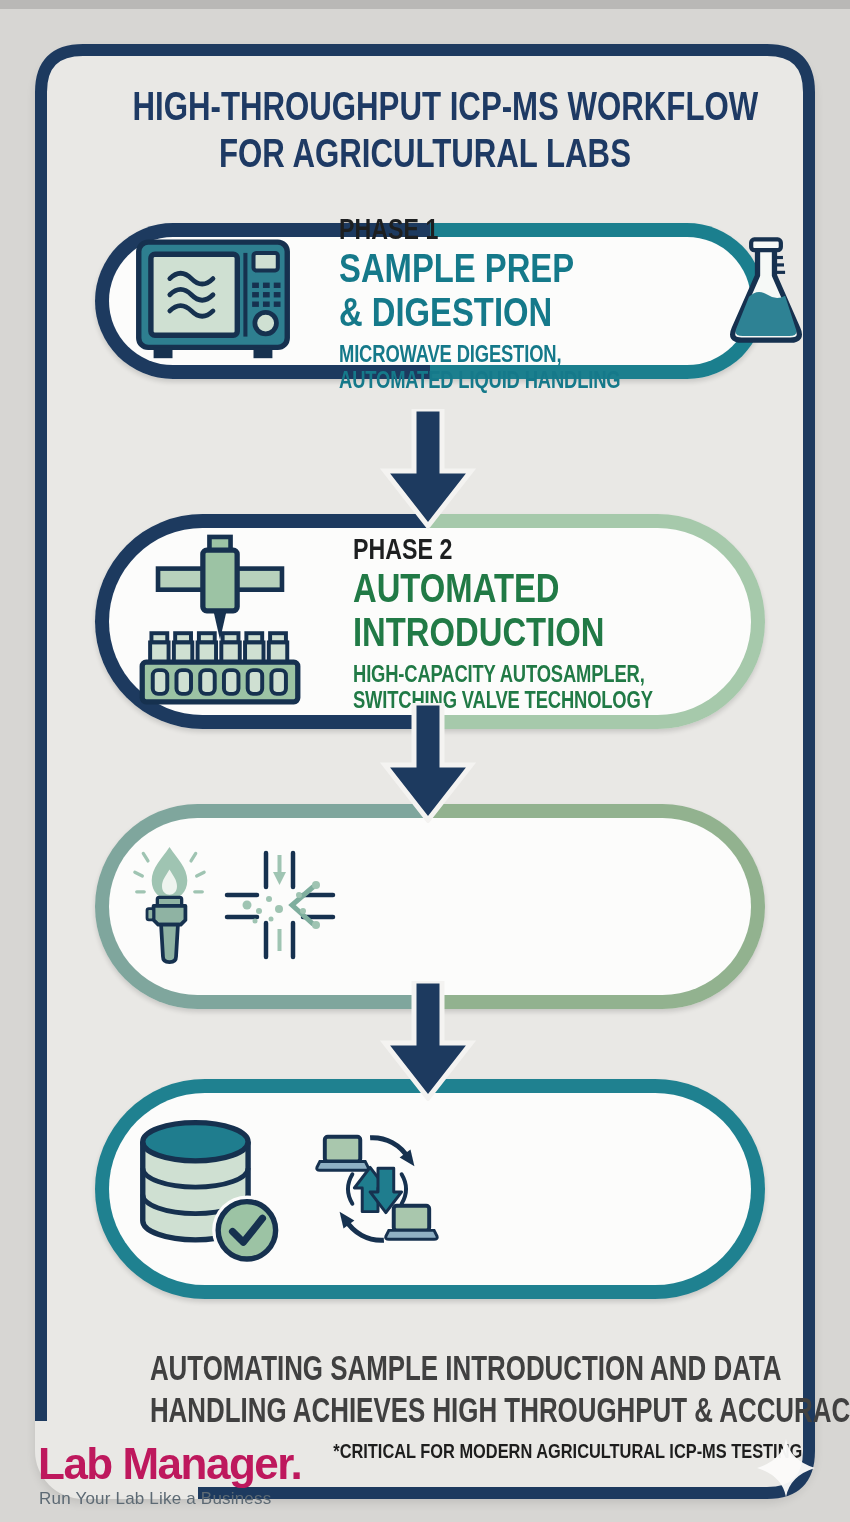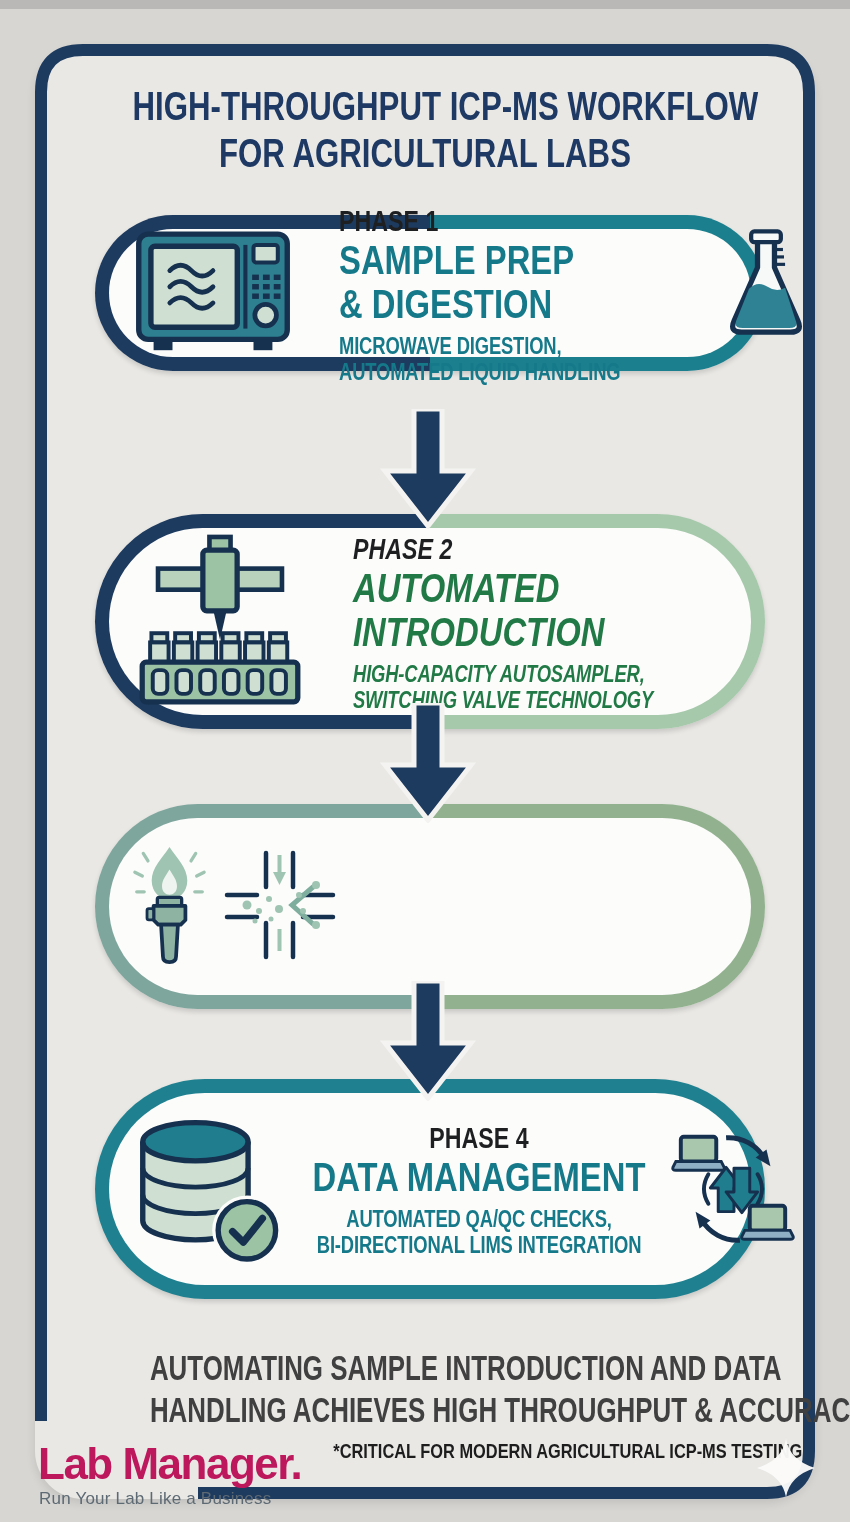--- a/index.html
+++ b/index.html
@@ -28,22 +28,22 @@
   
   .pill {
     position:absolute; left:95px; width:670px; z-index:2;
     border-radius:110px; padding:14px;
     box-shadow:0 3px 5px rgba(0,0,0,.14);
   }
   .pill-inner {
     width:100%; height:100%; background:#fcfcfb; border-radius:96px;
     display:flex; align-items:center;
   }
-  .p1 { top:206px; height:156px; background:linear-gradient(90deg,#1d3a5f 0 50%,#1b7f8e 50% 100%); }
-  .p2 { top:505px; height:215px; background:linear-gradient(90deg,#1d3a5f 0 50%,#a6c9ab 50% 100%);font-style:italic; }
+  .p1 { top:214px; height:156px; background:linear-gradient(90deg,#1d3a5f 0 50%,#1b7f8e 50% 100%); }
+  .p2 { top:505px; height:215px; background:linear-gradient(90deg,#1d3a5f 0 50%,#a6c9ab 50% 100%); }
   .p3 { top:795px; height:205px; background:linear-gradient(90deg,#7fa69d 0 50%,#92b28f 50% 100%); }
   .p4 { top:1070px; height:220px; background:#1f8190; }
 
   .icon-left  { flex:none; display:flex; align-items:center; justify-content:center; }
   .icon-right { flex:none; display:flex; align-items:center; justify-content:center; }
   .p1 .icon-left  { width:208px; }
   .p1 .icon-right { width:150px; }
   .p2 .icon-left  { width:222px; }
   .p3 .icon-left  { width:240px; }
   .p4 .icon-left  { width:192px; }
@@ -275,27 +275,20 @@
         <svg viewBox="0 0 132 135" width="158" height="162">
           <path d="M14 28 V94 A44 16 0 0 0 102 94 V28" fill="#cfe0d2" stroke="#16314f" stroke-width="4.5"></path>
           <ellipse cx="58" cy="28" rx="44" ry="16" fill="#1f7d8e" stroke="#16314f" stroke-width="4.5"></ellipse>
           <path d="M14 50 A44 16 0 0 0 102 50" fill="none" stroke="#16314f" stroke-width="4"></path>
           <path d="M14 72 A44 16 0 0 0 102 72" fill="none" stroke="#16314f" stroke-width="4"></path>
           <circle cx="101" cy="102" r="29" fill="#fcfcfb"></circle>
           <circle cx="101" cy="102" r="24" fill="#9cc3a4" stroke="#16314f" stroke-width="4.5"></circle>
           <path d="M89 103 L98 112 L114 92" fill="none" stroke="#16314f" stroke-width="6" stroke-linecap="round" stroke-linejoin="round"></path>
         </svg>
       </div>
-      <div class="text-block">
-        <div class="ph-label">PHASE 4</div>
-        <div class="ph-title teal-txt">DATA MANAGEMENT</div>
-        <div class="gap"></div>
-        <div class="ph-sub teal-txt">AUTOMATED QA/QC CHECKS,</div>
-        <div class="ph-sub teal-txt">BI-DIRECTIONAL LIMS INTEGRATION</div>
-      </div>
       <div class="icon-right">
         <svg viewBox="0 0 130 130" width="128" height="128">
           <path d="M58 13 A42 42 0 0 1 97 34" fill="none" stroke="#16314f" stroke-width="5"></path>
           <path d="M88 33 L103 42 L99 25 Z" fill="#16314f"></path>
           <path d="M72 117 A42 42 0 0 1 33 96" fill="none" stroke="#16314f" stroke-width="5"></path>
           <path d="M42 97 L27 88 L31 105 Z" fill="#16314f"></path>
           <path d="M40 50 Q31 65 40 80" fill="none" stroke="#16314f" stroke-width="4" stroke-linecap="round"></path>
           <path d="M90 50 Q99 65 90 80" fill="none" stroke="#16314f" stroke-width="4" stroke-linecap="round"></path>
           <rect x="12" y="12" width="36" height="25" rx="3" fill="#a9c7ad" stroke="#16314f" stroke-width="4"></rect>
           <path d="M7 37 H53 L56 43 Q57 46 53 46 H7 Q3 46 4 43 Z" fill="#8fb0c4" stroke="#16314f" stroke-width="3"></path>

